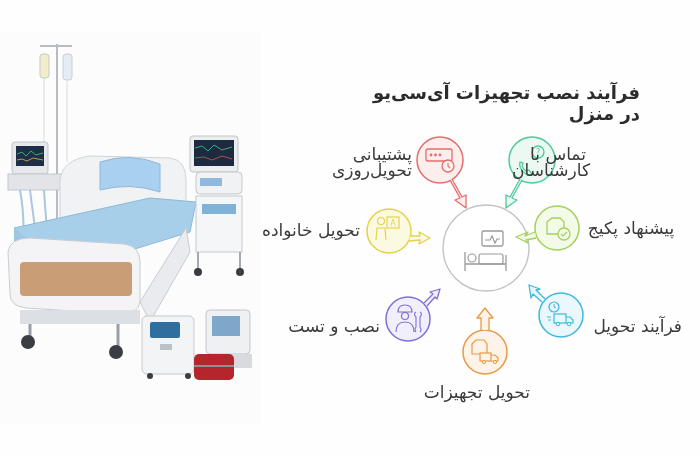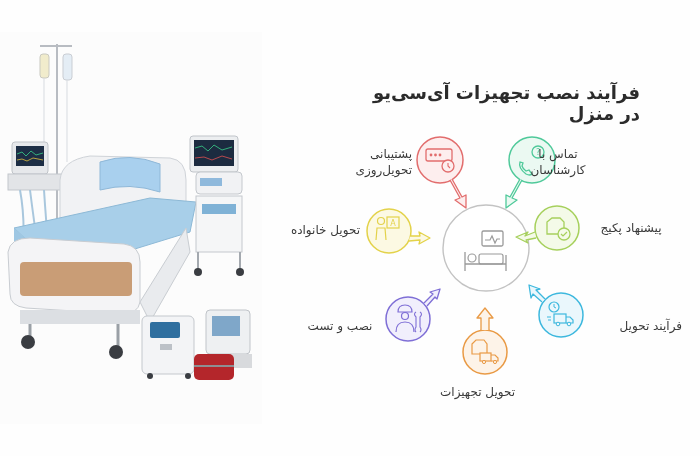--- a/index.html
+++ b/index.html
@@ -10,21 +10,21 @@
   .photo {
     position: absolute; left: 0; top: 32px; width: 262px; height: 392px; background: #fcfcfc;
   }
   .photo svg { position: absolute; left: 0; top: 0; }
   .title {
     position: absolute; left: 370px; top: 82px; width: 270px; 
     direction: rtl; font-size: 18px; font-weight: bold; color: #2b2b2b;
   }
   .diagram { position: absolute; left: 0; top: 0; width: 700px; height: 456px; }
   .label {
-    position: absolute; direction: rtl; font-size: 12px; color: #3a3a3a; line-height: 16px; white-space: nowrap;
+    position: absolute; direction: rtl; font-size: 17px; color: #3a3a3a; line-height: 16px; white-space: nowrap;
   }
 </style>
 </head>
 <body>
 
 <div class="photo">
   <svg width="262" height="392" viewBox="0 0 262 392">
 
     <line x1="57" y1="12" x2="57" y2="210" stroke="#b8bcc2" stroke-width="2"></line>
     <line x1="40" y1="14" x2="72" y2="14" stroke="#b8bcc2" stroke-width="2"></line>

